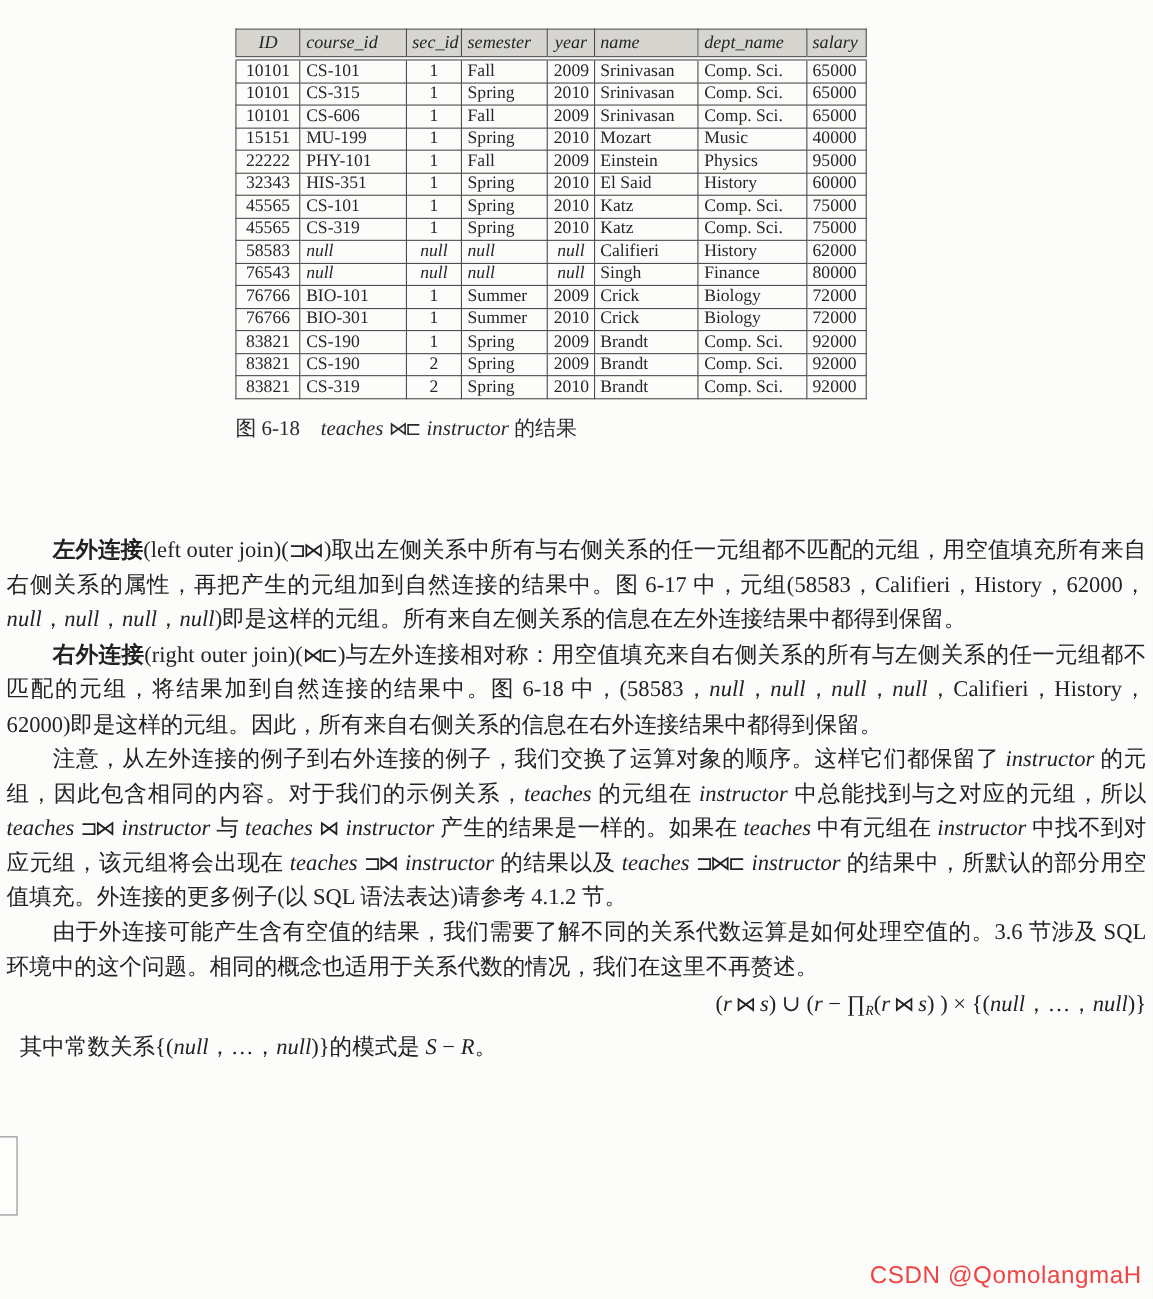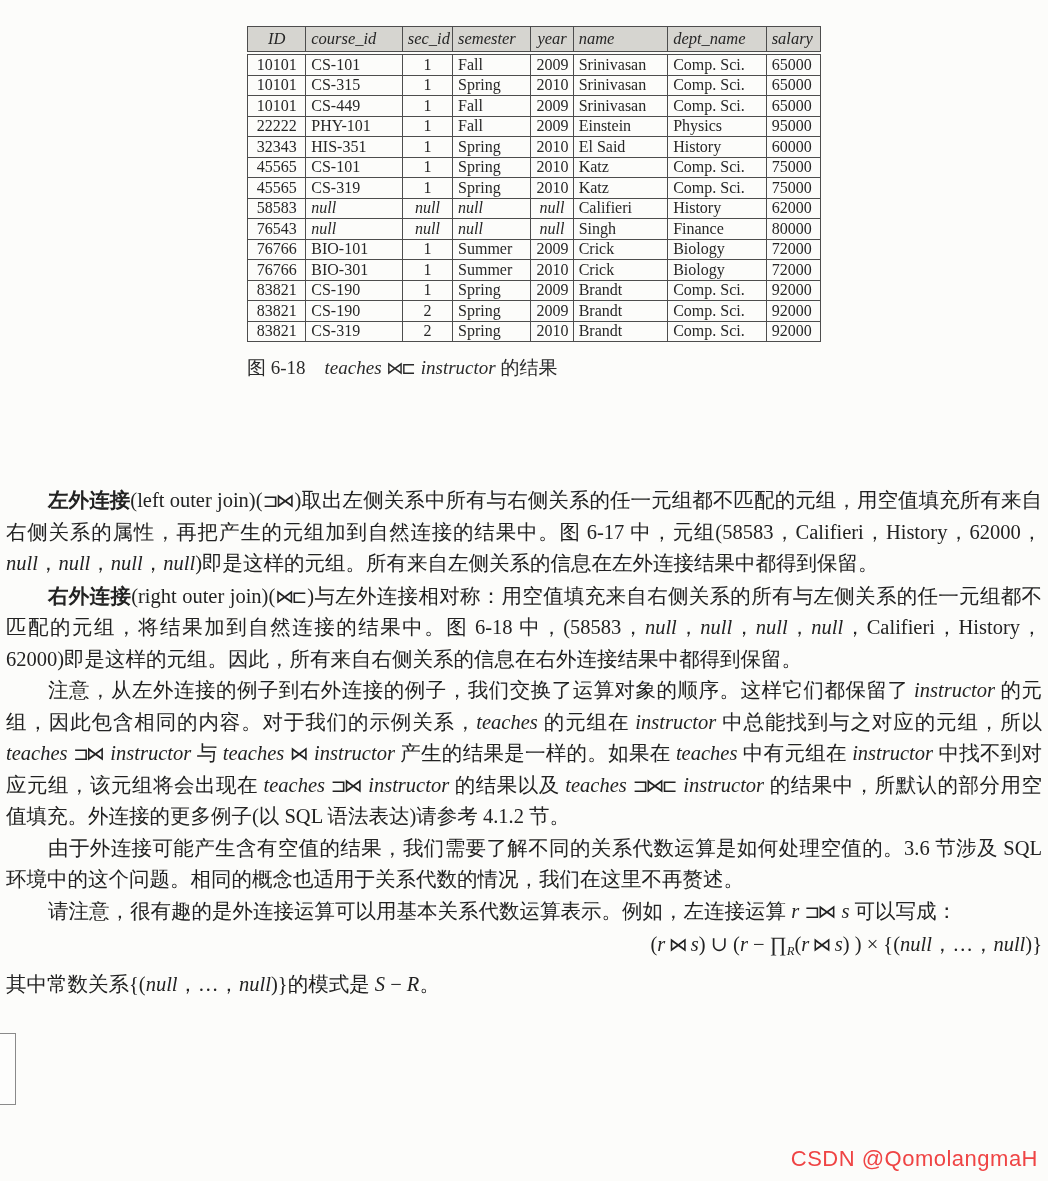--- a/index.html
+++ b/index.html
@@ -7,21 +7,21 @@
   .page {
     position:relative;
     width:1048px; height:1181px;
     margin:0 auto;
     background:#fcfcfa;
     color:#1e1e1e;
     font-family:"Liberation Serif","DejaVu Serif",serif;
     overflow:hidden;
   }
   
-  .figure { position:absolute; left:247px; top:26px; width:574px; }
+  .figure { position:absolute; left:214px; top:26px; width:574px; }
   table.rel {
     width:100%;
     border-collapse:collapse;
     table-layout:fixed;
     font-size:16px;
     color:#262626;
   }
   table.rel th, table.rel td {
     border:1px solid #4d4d4d;
     padding:0 5px;
@@ -53,21 +53,21 @@
     left:0; top:484px;
     width:1048px;
     padding:0 6px 0 6px;
     box-sizing:border-box;
     font-size:20.5px;
     line-height:31.5px;
     text-align:justify;
     color:#222;
   }
   .text p { margin:0; text-indent:2.05em; }
-  .text p.no-indent { text-indent:0; }
+  .text p.no-indent { text-indent:0;margin-left:12px; }
   .text p.formula { text-indent:0; text-align:right; margin:2px 0; }
   
   .s-b { font-weight:bold; font-family:"Liberation Sans","DejaVu Sans",sans-serif; }
   .s-i { font-style:italic; }
   .s-j {
     font-family:"DejaVu Sans",sans-serif;
     letter-spacing:-0.14em;
     padding-right:0.14em;
     font-style:normal;
     font-size:0.92em;
@@ -135,27 +135,37 @@
             <td class="al-l">CS-315</td>
             <td class="al-c">1</td>
             <td class="al-l">Spring</td>
             <td class="al-c">2010</td>
             <td class="al-l">Srinivasan</td>
             <td class="al-l">Comp. Sci.</td>
             <td class="al-l">65000</td>
           </tr>
           <tr>
             <td class="al-c">10101</td>
-            <td class="al-l">CS-449</td>
+            <td class="al-l">CS-606</td>
             <td class="al-c">1</td>
             <td class="al-l">Fall</td>
             <td class="al-c">2009</td>
             <td class="al-l">Srinivasan</td>
             <td class="al-l">Comp. Sci.</td>
             <td class="al-l">65000</td>
+          </tr>
+          <tr>
+            <td class="al-c">15151</td>
+            <td class="al-l">MU-199</td>
+            <td class="al-c">1</td>
+            <td class="al-l">Spring</td>
+            <td class="al-c">2010</td>
+            <td class="al-l">Mozart</td>
+            <td class="al-l">Music</td>
+            <td class="al-l">40000</td>
           </tr>
           <tr>
             <td class="al-c">22222</td>
             <td class="al-l">PHY-101</td>
             <td class="al-c">1</td>
             <td class="al-l">Fall</td>
             <td class="al-c">2009</td>
             <td class="al-l">Einstein</td>
             <td class="al-l">Physics</td>
             <td class="al-l">95000</td>
@@ -263,21 +273,20 @@
         </tbody>
     </table>
     <div class="caption"><span>图 6-18　</span><span class="s-i">teaches</span><span> </span><span class="s-j">⋈⊏</span><span> </span><span class="s-i">instructor</span><span> 的结果</span></div>
   </div>
 
   <div class="text">
     <p><span class="s-b">左外连接</span><span>(left outer join)(</span><span class="s-j">⊐⋈</span><span>)取出左侧关系中所有与右侧关系的任一元组都不匹配的元组，用空值填充所有来自右侧关系的属性，再把产生的元组加到自然连接的结果中。图 6-17 中，元组(58583，Califieri，History，62000，</span><span class="s-i">null</span><span>，</span><span class="s-i">null</span><span>，</span><span class="s-i">null</span><span>，</span><span class="s-i">null</span><span>)即是这样的元组。所有来自左侧关系的信息在左外连接结果中都得到保留。</span></p>
     <p><span class="s-b">右外连接</span><span>(right outer join)(</span><span class="s-j">⋈⊏</span><span>)与左外连接相对称：用空值填充来自右侧关系的所有与左侧关系的任一元组都不匹配的元组，将结果加到自然连接的结果中。图 6-18 中，(58583，</span><span class="s-i">null</span><span>，</span><span class="s-i">null</span><span>，</span><span class="s-i">null</span><span>，</span><span class="s-i">null</span><span>，Califieri，History，62000)即是这样的元组。因此，所有来自右侧关系的信息在右外连接结果中都得到保留。</span></p>
     <p><span>注意，从左外连接的例子到右外连接的例子，我们交换了运算对象的顺序。这样它们都保留了 </span><span class="s-i">instructor</span><span> 的元组，因此包含相同的内容。对于我们的示例关系，</span><span class="s-i">teaches</span><span> 的元组在 </span><span class="s-i">instructor</span><span> 中总能找到与之对应的元组，所以 </span><span class="s-i">teaches</span><span> </span><span class="s-j">⊐⋈</span><span> </span><span class="s-i">instructor</span><span> 与 </span><span class="s-i">teaches</span><span> </span><span class="s-j">⋈</span><span> </span><span class="s-i">instructor</span><span> 产生的结果是一样的。如果在 </span><span class="s-i">teaches</span><span> 中有元组在 </span><span class="s-i">instructor</span><span> 中找不到对应元组，该元组将会出现在 </span><span class="s-i">teaches</span><span> </span><span class="s-j">⊐⋈</span><span> </span><span class="s-i">instructor</span><span> 的结果以及 </span><span class="s-i">teaches</span><span> </span><span class="s-j">⊐⋈⊏</span><span> </span><span class="s-i">instructor</span><span> 的结果中，所默认的部分用空值填充。外连接的更多例子(以 SQL 语法表达)请参考 4.1.2 节。</span></p>
     <p><span>由于外连接可能产生含有空值的结果，我们需要了解不同的关系代数运算是如何处理空值的。3.6 节涉及 SQL 环境中的这个问题。相同的概念也适用于关系代数的情况，我们在这里不再赘述。</span></p>
-    <p><span>请注意，很有趣的是外连接运算可以用基本关系代数运算表示。例如，左连接运算 </span><span class="s-i">r</span><span> </span><span class="s-j">⊐⋈</span><span> </span><span class="s-i">s</span><span> 可以写成：</span></p>
     <p class="formula"><span>(</span><span class="s-i">r</span><span class="s-j"> ⋈ </span><span class="s-i">s</span><span>) ∪ (</span><span class="s-i">r</span><span> − </span><span>∏</span><span class="s-sub">R</span><span>(</span><span class="s-i">r</span><span class="s-j"> ⋈ </span><span class="s-i">s</span><span>) )  ×  {(</span><span class="s-i">null</span><span>，…，</span><span class="s-i">null</span><span>)}</span></p>
     <p class="no-indent"><span>其中常数关系{(</span><span class="s-i">null</span><span>，…，</span><span class="s-i">null</span><span>)}的模式是 </span><span class="s-i">S</span><span> − </span><span class="s-i">R</span><span>。</span></p>
   </div>
 
   <div class="margin-box"></div>
   <div class="watermark">CSDN @QomolangmaH</div>
 
 </div>
 
 </body></html>

